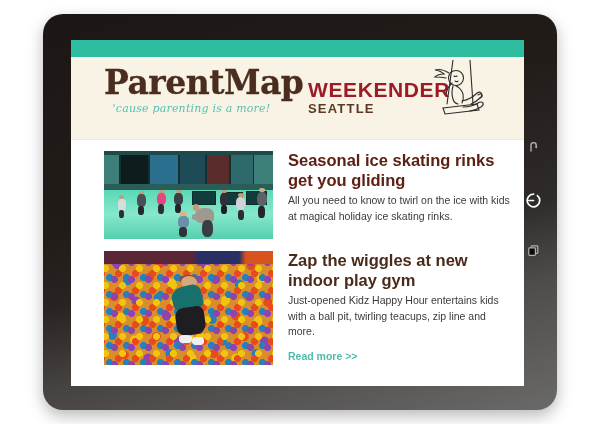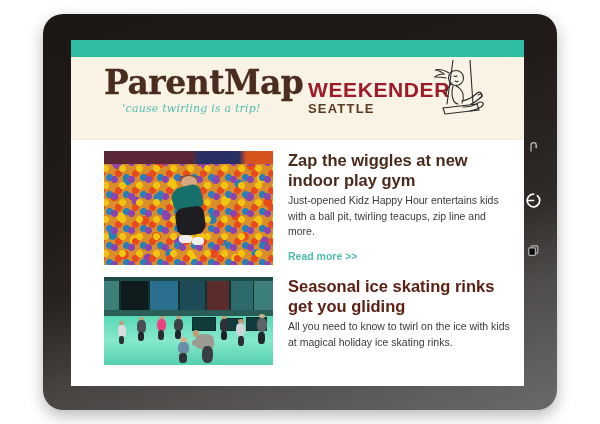--- a/index.html
+++ b/index.html
@@ -346,21 +346,21 @@
 <div id="tablet">
 
   <div id="screen">
 
     <div id="teal-bar"></div>
 
     <div id="masthead">
 
       <div id="logo-block">
         <div id="logo-wordmark">ParentMap</div>
-        <div id="logo-tagline">'cause twirling is a trip!</div>
+        <div id="logo-tagline">'cause parenting is a more!</div>
       </div>
 
       <div id="weekender-block">
         <div id="weekender-title">WEEKENDER</div>
         <div id="weekender-sub">SEATTLE</div>
       </div>
 
       <div id="swing-art">
         <svg width="62" height="76" viewBox="0 0 62 76">
           <g fill="none" stroke="#2b2b2b" stroke-width="1.1" stroke-linecap="round">
@@ -387,20 +387,92 @@
             <path d="M40 47 q9 0 15 -4 q3 -2 5 0 q1 2 -2 4 q-5 3 -11 4"></path>
 
             <path d="M55 35 q3 -2 4 0 q1 2 -2 3"></path>
           </g>
         </svg>
       </div>
 
     </div>
 
     <div id="articles">
+
+      <div class="article">
+        <div class="art-thumb short">
+          <div class="icerink">
+            <div class="rink-windows"></div>
+            <div class="rink-wall"></div>
+
+            <div class="rink-board" style="left:52%;top:46%;width:13%;height:13%;"></div>
+            <div class="rink-board" style="left:70%;top:47%;width:11%;height:12%;"></div>
+            <div class="rink-board" style="left:84%;top:46%;width:11%;height:13%;"></div>
+
+            <div style="position:absolute;left:8%;top:50%;width:5%;height:26%;">
+              <div class="sk-head" style="left:20%;top:0;width:62%;height:16%;"></div>
+              <div class="sk-body" style="left:5%;top:16%;width:90%;height:54%;background:#d8dce0;"></div>
+              <div class="sk-body" style="left:18%;top:66%;width:60%;height:34%;background:#2c3138;"></div>
+            </div>
+
+            <div style="position:absolute;left:19%;top:45%;width:6%;height:28%;">
+              <div class="sk-head" style="left:24%;top:0;width:58%;height:15%;"></div>
+              <div class="sk-body" style="left:6%;top:14%;width:88%;height:52%;background:#4b4f55;"></div>
+              <div class="sk-body" style="left:20%;top:62%;width:58%;height:38%;background:#23262b;"></div>
+            </div>
+
+            <div style="position:absolute;left:31%;top:44%;width:6%;height:28%;">
+              <div class="sk-head" style="left:24%;top:0;width:58%;height:15%;"></div>
+              <div class="sk-body" style="left:4%;top:14%;width:92%;height:50%;background:#e8457f;"></div>
+              <div class="sk-body" style="left:20%;top:60%;width:58%;height:40%;background:#2b2f34;"></div>
+            </div>
+
+            <div style="position:absolute;left:41%;top:44%;width:6%;height:27%;">
+              <div class="sk-head" style="left:24%;top:0;width:58%;height:15%;"></div>
+              <div class="sk-body" style="left:6%;top:14%;width:88%;height:50%;background:#3b3f46;"></div>
+              <div class="sk-body" style="left:20%;top:60%;width:58%;height:40%;background:#21242a;"></div>
+            </div>
+
+            <div style="position:absolute;left:52%;top:58%;width:14%;height:40%;">
+              <div class="sk-head" style="left:4%;top:6%;width:26%;height:19%;"></div>
+              <div class="sk-body" style="left:14%;top:16%;width:78%;height:44%;background:#9d9a92;border-radius:45% 40% 30% 35%;"></div>
+              <div class="sk-body" style="left:44%;top:52%;width:46%;height:48%;background:#3a3d43;"></div>
+              <div class="sk-body" style="left:0%;top:34%;width:34%;height:16%;background:#9d9a92;border-radius:40%;"></div>
+            </div>
+
+            <div style="position:absolute;left:43%;top:68%;width:8%;height:30%;">
+              <div class="sk-head" style="left:22%;top:0;width:56%;height:22%;background:#d9b389;"></div>
+              <div class="sk-body" style="left:10%;top:20%;width:80%;height:46%;background:#6b8fa8;"></div>
+              <div class="sk-body" style="left:18%;top:62%;width:62%;height:38%;background:#2f3238;"></div>
+            </div>
+
+            <div style="position:absolute;left:68%;top:44%;width:6%;height:28%;">
+              <div class="sk-head" style="left:24%;top:0;width:58%;height:15%;"></div>
+              <div class="sk-body" style="left:6%;top:14%;width:88%;height:52%;background:#2e3238;"></div>
+              <div class="sk-body" style="left:20%;top:62%;width:58%;height:38%;background:#1d2025;"></div>
+            </div>
+
+            <div style="position:absolute;left:78%;top:48%;width:6%;height:30%;">
+              <div class="sk-head" style="left:24%;top:0;width:58%;height:14%;"></div>
+              <div class="sk-body" style="left:6%;top:13%;width:88%;height:52%;background:#cfd4d8;"></div>
+              <div class="sk-body" style="left:20%;top:62%;width:58%;height:38%;background:#2a2d33;"></div>
+            </div>
+
+            <div style="position:absolute;left:90%;top:42%;width:7%;height:34%;">
+              <div class="sk-head" style="left:22%;top:0;width:56%;height:13%;background:#c8b18a;"></div>
+              <div class="sk-body" style="left:6%;top:12%;width:88%;height:50%;background:#5d6168;"></div>
+              <div class="sk-body" style="left:20%;top:60%;width:58%;height:40%;background:#22252a;"></div>
+            </div>
+          </div>
+        </div>
+        <div class="art-body">
+          <h2 class="art-title maroon">Seasonal ice skating rinks get you gliding</h2>
+          <p class="art-desc">All you need to know to twirl on the ice with kids at magical holiday ice skating rinks.</p>
+        </div>
+      </div>
 
       <div class="article">
         <div class="art-thumb">
           <div class="ballpit">
             <div class="ballpit-speckle"></div>
             <div class="ballpit-top-rail"></div>
             <div class="ballpit-kid">
               <div class="kid-hair"></div>
               <div class="kid-head"></div>
               <div class="kid-shirt"></div>
@@ -410,92 +482,20 @@
             </div>
           </div>
         </div>
         <div class="art-body">
           <h2 class="art-title brown">Zap the wiggles at new indoor play gym</h2>
           <p class="art-desc">Just-opened Kidz Happy Hour entertains kids with a ball pit, twirling teacups, zip line and more.</p>
           <a class="art-link" href="#">Read more &gt;&gt;</a>
         </div>
       </div>
 
-      <div class="article">
-        <div class="art-thumb short">
-          <div class="icerink">
-            <div class="rink-windows"></div>
-            <div class="rink-wall"></div>
-
-            <div class="rink-board" style="left:52%;top:46%;width:13%;height:13%;"></div>
-            <div class="rink-board" style="left:70%;top:47%;width:11%;height:12%;"></div>
-            <div class="rink-board" style="left:84%;top:46%;width:11%;height:13%;"></div>
-
-            <div style="position:absolute;left:8%;top:50%;width:5%;height:26%;">
-              <div class="sk-head" style="left:20%;top:0;width:62%;height:16%;"></div>
-              <div class="sk-body" style="left:5%;top:16%;width:90%;height:54%;background:#d8dce0;"></div>
-              <div class="sk-body" style="left:18%;top:66%;width:60%;height:34%;background:#2c3138;"></div>
-            </div>
-
-            <div style="position:absolute;left:19%;top:45%;width:6%;height:28%;">
-              <div class="sk-head" style="left:24%;top:0;width:58%;height:15%;"></div>
-              <div class="sk-body" style="left:6%;top:14%;width:88%;height:52%;background:#4b4f55;"></div>
-              <div class="sk-body" style="left:20%;top:62%;width:58%;height:38%;background:#23262b;"></div>
-            </div>
-
-            <div style="position:absolute;left:31%;top:44%;width:6%;height:28%;">
-              <div class="sk-head" style="left:24%;top:0;width:58%;height:15%;"></div>
-              <div class="sk-body" style="left:4%;top:14%;width:92%;height:50%;background:#e8457f;"></div>
-              <div class="sk-body" style="left:20%;top:60%;width:58%;height:40%;background:#2b2f34;"></div>
-            </div>
-
-            <div style="position:absolute;left:41%;top:44%;width:6%;height:27%;">
-              <div class="sk-head" style="left:24%;top:0;width:58%;height:15%;"></div>
-              <div class="sk-body" style="left:6%;top:14%;width:88%;height:50%;background:#3b3f46;"></div>
-              <div class="sk-body" style="left:20%;top:60%;width:58%;height:40%;background:#21242a;"></div>
-            </div>
-
-            <div style="position:absolute;left:52%;top:58%;width:14%;height:40%;">
-              <div class="sk-head" style="left:4%;top:6%;width:26%;height:19%;"></div>
-              <div class="sk-body" style="left:14%;top:16%;width:78%;height:44%;background:#9d9a92;border-radius:45% 40% 30% 35%;"></div>
-              <div class="sk-body" style="left:44%;top:52%;width:46%;height:48%;background:#3a3d43;"></div>
-              <div class="sk-body" style="left:0%;top:34%;width:34%;height:16%;background:#9d9a92;border-radius:40%;"></div>
-            </div>
-
-            <div style="position:absolute;left:43%;top:68%;width:8%;height:30%;">
-              <div class="sk-head" style="left:22%;top:0;width:56%;height:22%;background:#d9b389;"></div>
-              <div class="sk-body" style="left:10%;top:20%;width:80%;height:46%;background:#6b8fa8;"></div>
-              <div class="sk-body" style="left:18%;top:62%;width:62%;height:38%;background:#2f3238;"></div>
-            </div>
-
-            <div style="position:absolute;left:68%;top:44%;width:6%;height:28%;">
-              <div class="sk-head" style="left:24%;top:0;width:58%;height:15%;"></div>
-              <div class="sk-body" style="left:6%;top:14%;width:88%;height:52%;background:#2e3238;"></div>
-              <div class="sk-body" style="left:20%;top:62%;width:58%;height:38%;background:#1d2025;"></div>
-            </div>
-
-            <div style="position:absolute;left:78%;top:48%;width:6%;height:30%;">
-              <div class="sk-head" style="left:24%;top:0;width:58%;height:14%;"></div>
-              <div class="sk-body" style="left:6%;top:13%;width:88%;height:52%;background:#cfd4d8;"></div>
-              <div class="sk-body" style="left:20%;top:62%;width:58%;height:38%;background:#2a2d33;"></div>
-            </div>
-
-            <div style="position:absolute;left:90%;top:42%;width:7%;height:34%;">
-              <div class="sk-head" style="left:22%;top:0;width:56%;height:13%;background:#c8b18a;"></div>
-              <div class="sk-body" style="left:6%;top:12%;width:88%;height:50%;background:#5d6168;"></div>
-              <div class="sk-body" style="left:20%;top:60%;width:58%;height:40%;background:#22252a;"></div>
-            </div>
-          </div>
-        </div>
-        <div class="art-body">
-          <h2 class="art-title maroon">Seasonal ice skating rinks get you gliding</h2>
-          <p class="art-desc">All you need to know to twirl on the ice with kids at magical holiday ice skating rinks.</p>
-        </div>
-      </div>
-
     </div>
 
   </div>
 
   <div id="hw-buttons">
 
     <div class="hw-btn" id="hw-back">
       <svg width="13" height="13" viewBox="0 0 13 13">
         <path d="M4 11 L4 5.2 A2.6 2.6 0 0 1 9.2 5.2 L9.2 7" fill="none" stroke="#b9b9b9" stroke-width="1.3" stroke-linecap="round"></path>
         <path d="M9.2 8.6 L7.9 6.6 L10.5 6.6 Z" fill="#b9b9b9"></path>

